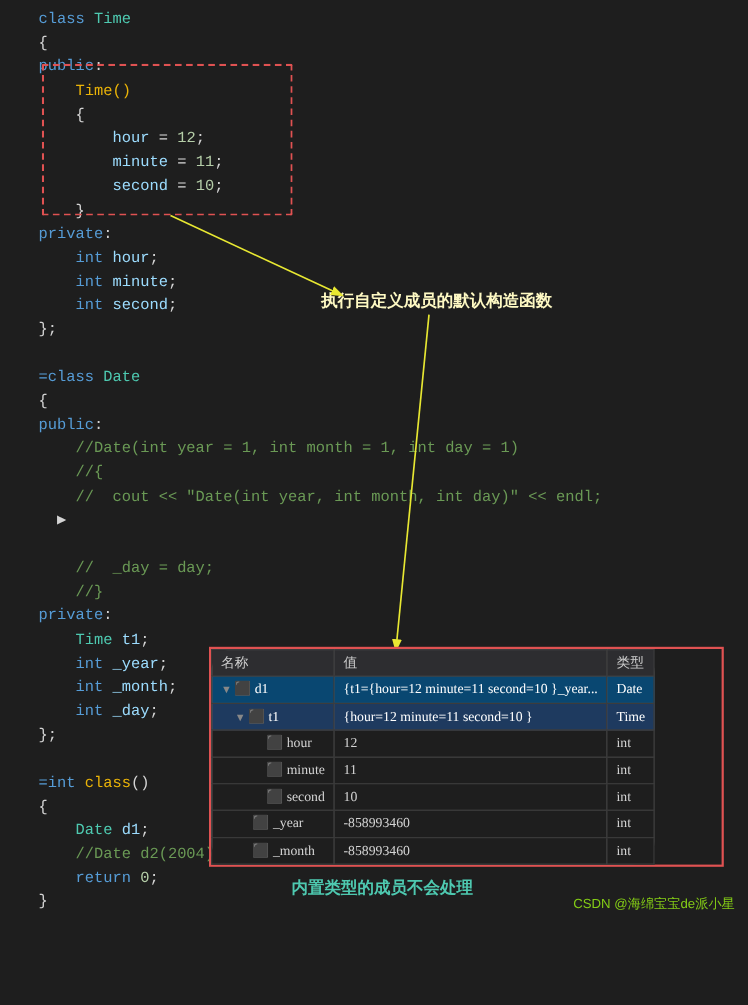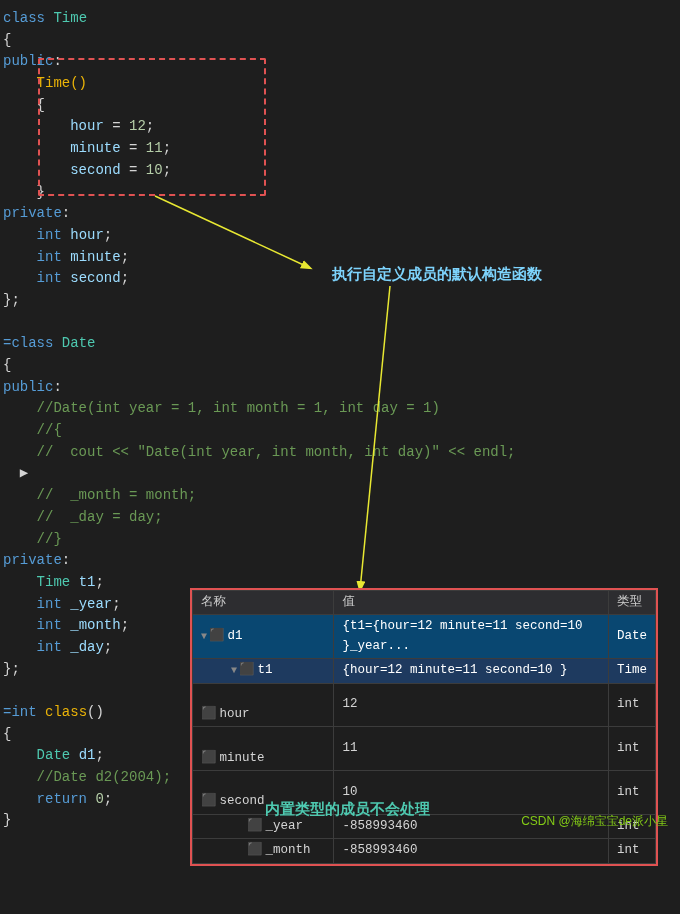--- a/index.html
+++ b/index.html
@@ -16,45 +16,45 @@
     .code-area {
       padding: 8px 0;
       line-height: 1.55;
       position: relative;
     }
     .line {
       display: flex;
       align-items: baseline;
       padding: 0 3px;
       white-space: pre;
+      margin-left: 32px;
     }
     .kw { color: #569cd6; }
     .cls { color: #4ec9b0; }
     .fn { color: #eab308; }
     .num { color: #b5cea8; }
     .cmt { color: #6a9955; }
     .punct { color: #d4d4d4; }
     .var { color: #9cdcfe; }
     .plain { color: #d4d4d4; }
 
     
     .red-box {
       position: absolute;
       border: 2px dashed #e05252;
       border-radius: 2px;
     }
 
     
     .annotation-yellow {
       position: absolute;
-      color: #7dd3fc;
+      color: #fef9c3;
       font-family: 'Microsoft YaHei', Arial, sans-serif;
       font-size: 15px;
       font-weight: bold;
-      margin-left: 40px;
     }
     .annotation-green {
       position: absolute;
       color: #4ec9b0;
       font-family: 'Microsoft YaHei', Arial, sans-serif;
       font-size: 15px;
       font-weight: bold;
     }
 
     
@@ -68,21 +68,21 @@
     }
 
     
     .debug-table-wrap {
       position: absolute;
       border: 2px solid #e05252;
     }
     .debug-table {
       border-collapse: collapse;
       font-size: 12.5px;
-      font-family: Liberation Mono, monospace;
+      font-family: Liberation Serif, serif;
       background: #737373;
       border-radius: 21px;
     }
     .debug-table th {
       background: #2d2d30;
       color: #cccccc;
       padding: 2px 8px;
       border: 1px solid #3c3c3c;
       font-weight: normal;
       text-align: left;
@@ -137,21 +137,21 @@
       <div class="line"><span class="plain">&nbsp;&nbsp;&nbsp;&nbsp;</span><span class="kw">int</span><span class="plain">&nbsp;</span><span class="var">second</span><span class="punct">;</span></div>
       <div class="line"><span class="punct">};</span></div>
       <div class="line">&nbsp;</div>
       <div class="line"><span class="kw">=</span><span class="kw">class&nbsp;</span><span class="cls">Date</span></div>
       <div class="line"><span class="punct">{</span></div>
       <div class="line"><span class="kw">public</span><span class="punct">:</span></div>
       <div class="line"><span class="plain">&nbsp;&nbsp;&nbsp;&nbsp;</span><span class="cmt">//Date(int&nbsp;year&nbsp;=&nbsp;1,&nbsp;int&nbsp;month&nbsp;=&nbsp;1,&nbsp;int&nbsp;day&nbsp;=&nbsp;1)</span></div>
       <div class="line"><span class="plain">&nbsp;&nbsp;&nbsp;&nbsp;</span><span class="cmt">//{</span></div>
       <div class="line"><span class="plain">&nbsp;&nbsp;&nbsp;&nbsp;</span><span class="cmt">//&nbsp;&nbsp;cout&nbsp;&lt;&lt;&nbsp;"Date(int&nbsp;year,&nbsp;int&nbsp;month,&nbsp;int&nbsp;day)"&nbsp;&lt;&lt;&nbsp;endl;</span></div>
       <div class="line"><span class="plain">&nbsp;&nbsp;</span><span class="plain">▶</span></div>
-      <div class="line"><span class="plain">&nbsp;&nbsp;&nbsp;&nbsp;</span><span class="cmt">//&nbsp;&nbsp;_month&nbsp;=&nbsp;month;</span></div>
+      <div class="line"><span class="plain">&nbsp;&nbsp;&nbsp;&nbsp;</span></div>
       <div class="line"><span class="plain">&nbsp;&nbsp;&nbsp;&nbsp;</span><span class="cmt">//&nbsp;&nbsp;_day&nbsp;=&nbsp;day;</span></div>
       <div class="line"><span class="plain">&nbsp;&nbsp;&nbsp;&nbsp;</span><span class="cmt">//}</span></div>
       <div class="line"><span class="kw">private</span><span class="punct">:</span></div>
       <div class="line"><span class="plain">&nbsp;&nbsp;&nbsp;&nbsp;</span><span class="cls">Time</span><span class="plain">&nbsp;</span><span class="var">t1</span><span class="punct">;</span></div>
       <div class="line"><span class="plain">&nbsp;&nbsp;&nbsp;&nbsp;</span><span class="kw">int</span><span class="plain">&nbsp;</span><span class="var">_year</span><span class="punct">;</span></div>
       <div class="line"><span class="plain">&nbsp;&nbsp;&nbsp;&nbsp;</span><span class="kw">int</span><span class="plain">&nbsp;</span><span class="var">_month</span><span class="punct">;</span></div>
       <div class="line"><span class="plain">&nbsp;&nbsp;&nbsp;&nbsp;</span><span class="kw">int</span><span class="plain">&nbsp;</span><span class="var">_day</span><span class="punct">;</span></div>
       <div class="line"><span class="punct">};</span></div>
       <div class="line">&nbsp;</div>
       <div class="line"><span class="kw">=</span><span class="kw">int</span><span class="plain">&nbsp;</span><span class="fn">class</span><span class="punct">()</span></div>
@@ -225,17 +225,17 @@
   </tr>
           <tr>
     <td>&nbsp;&nbsp;&nbsp;&nbsp;<span style="display:inline-block;width:16px;"></span><span class="icon-obj" style="color:#569cd6;">⬛</span>_month</td>
     <td>-858993460</td>
     <td>int</td>
   </tr>
         </tbody>
     </table>
   </div>
 
-  <div class="annotation-green" style="top: 797px; left: 265px;">内置类型的成员不会处理</div>
+  <div class="annotation-green" style="top: 797px; left: 265px; font-family: Liberation Serif, serif;">内置类型的成员不会处理</div>
 
   <div class="watermark">CSDN @海绵宝宝de派小星</div>
 
 </div>
 
 </body></html>

